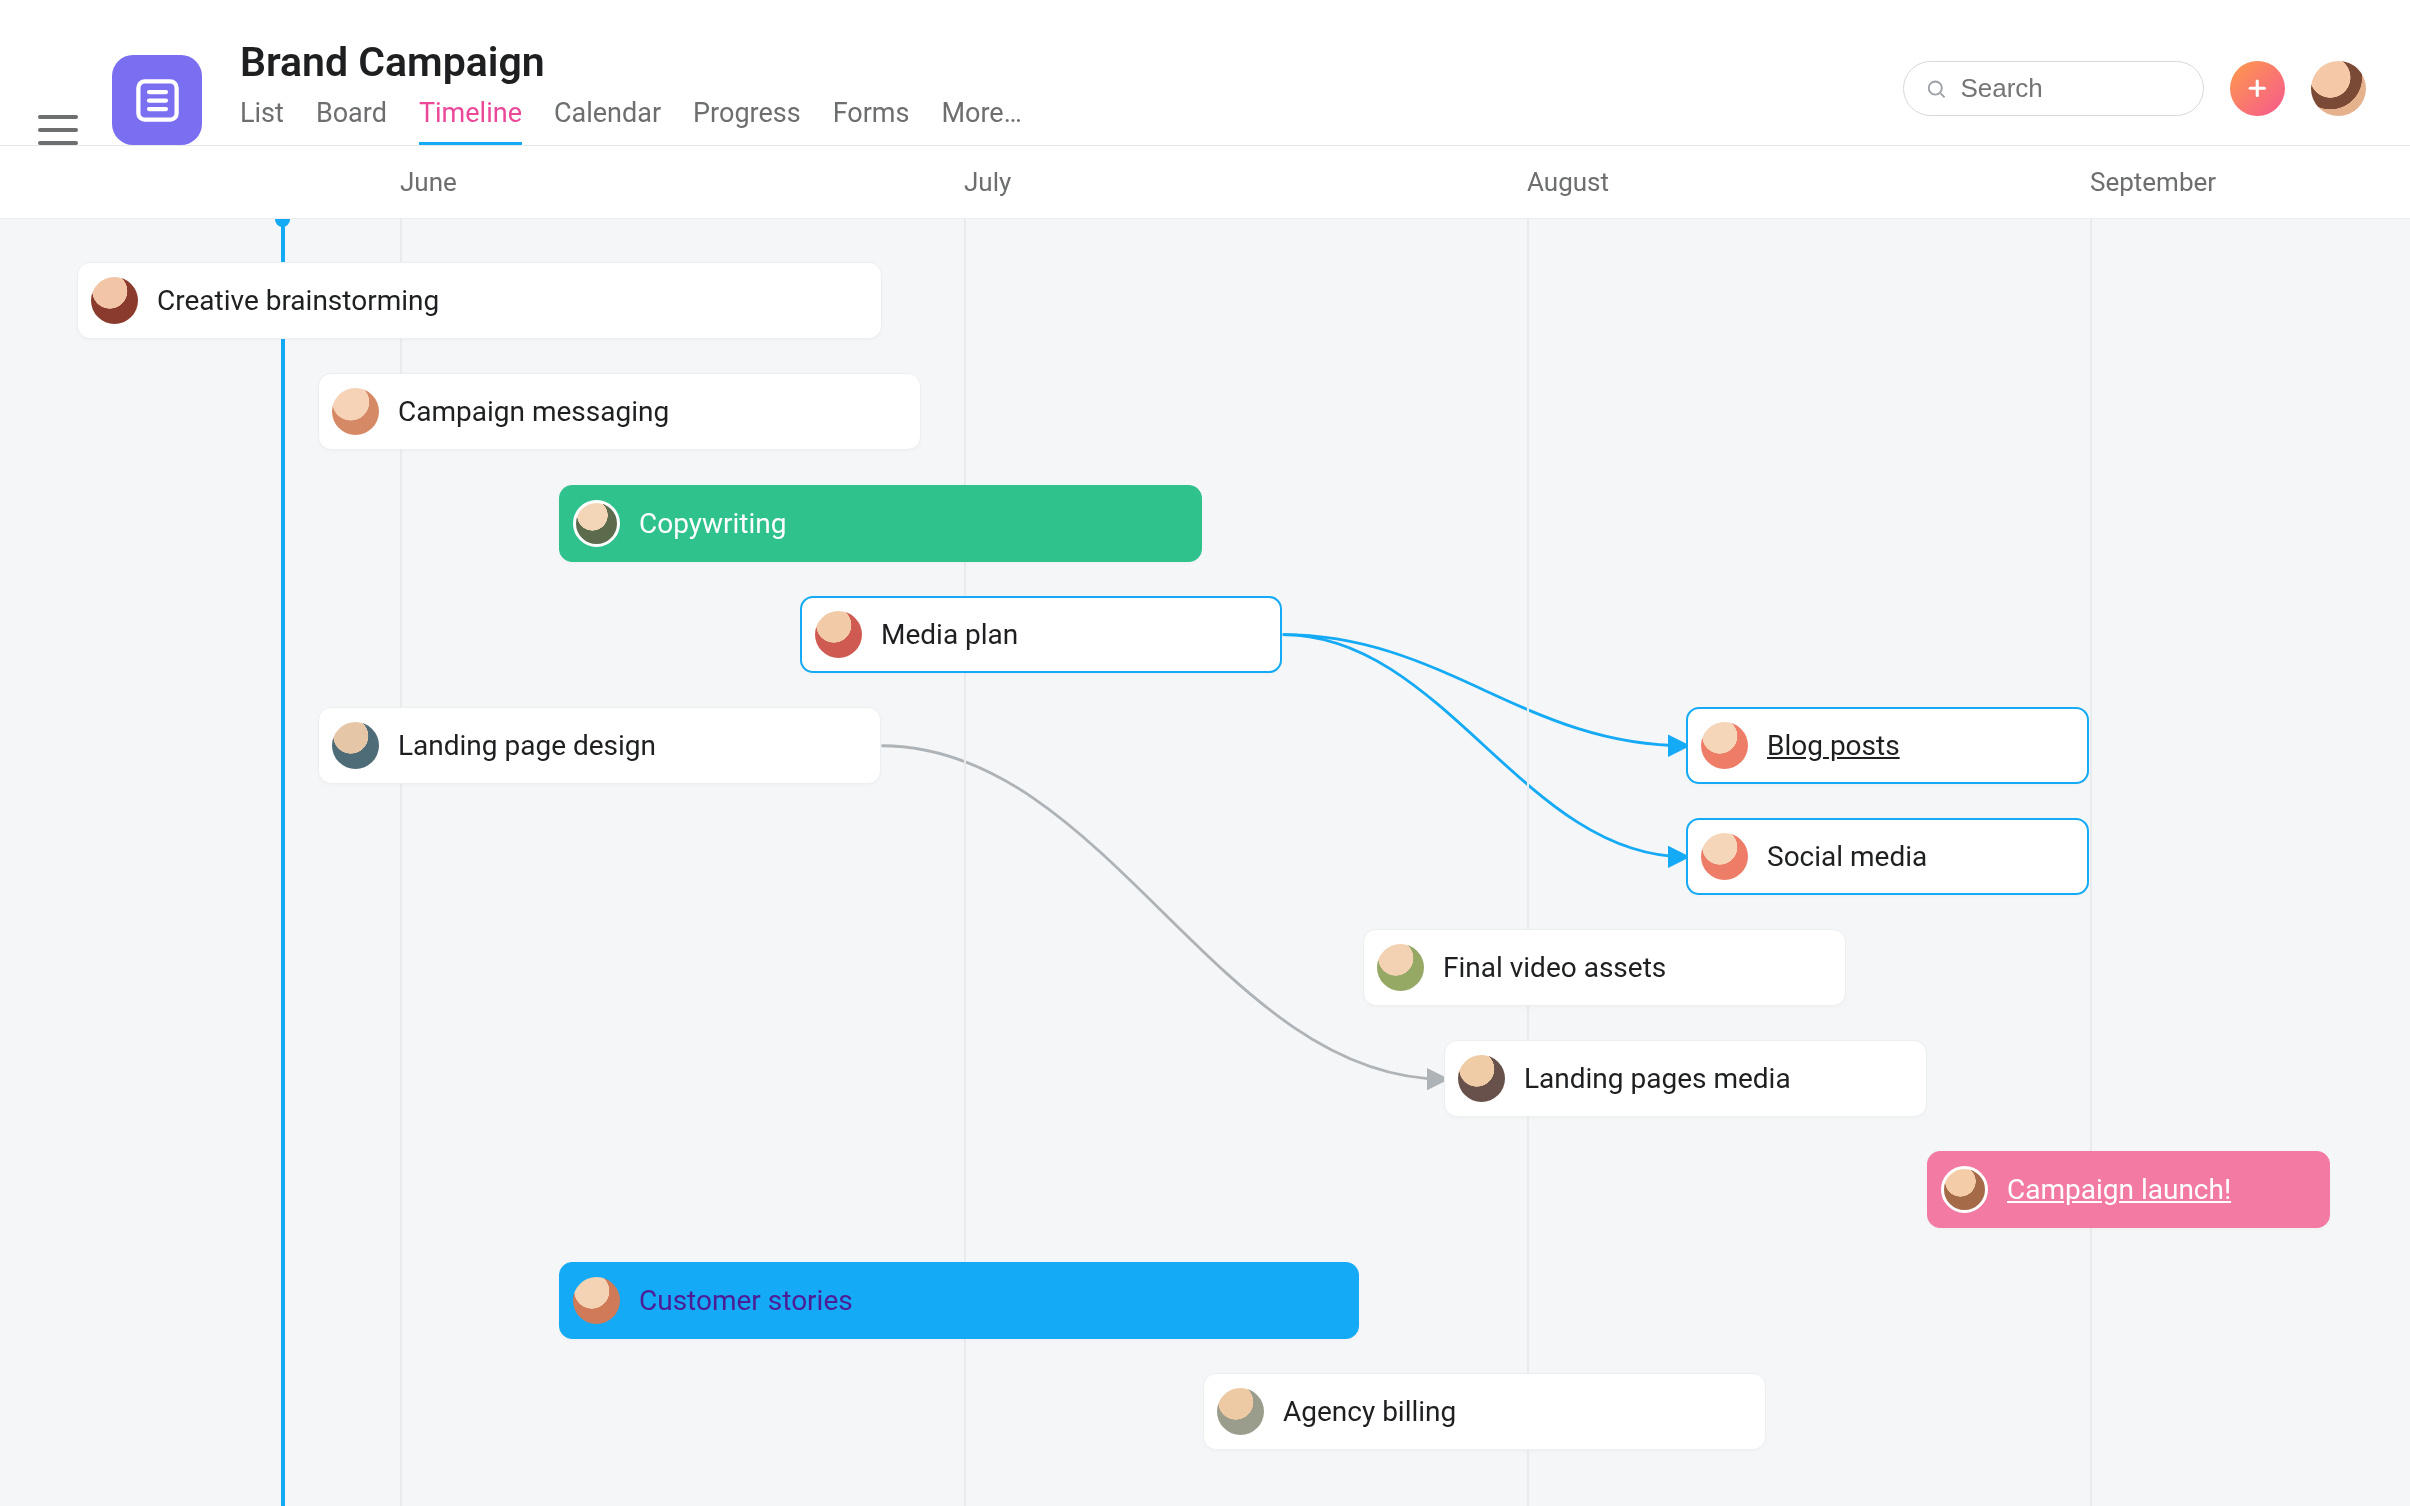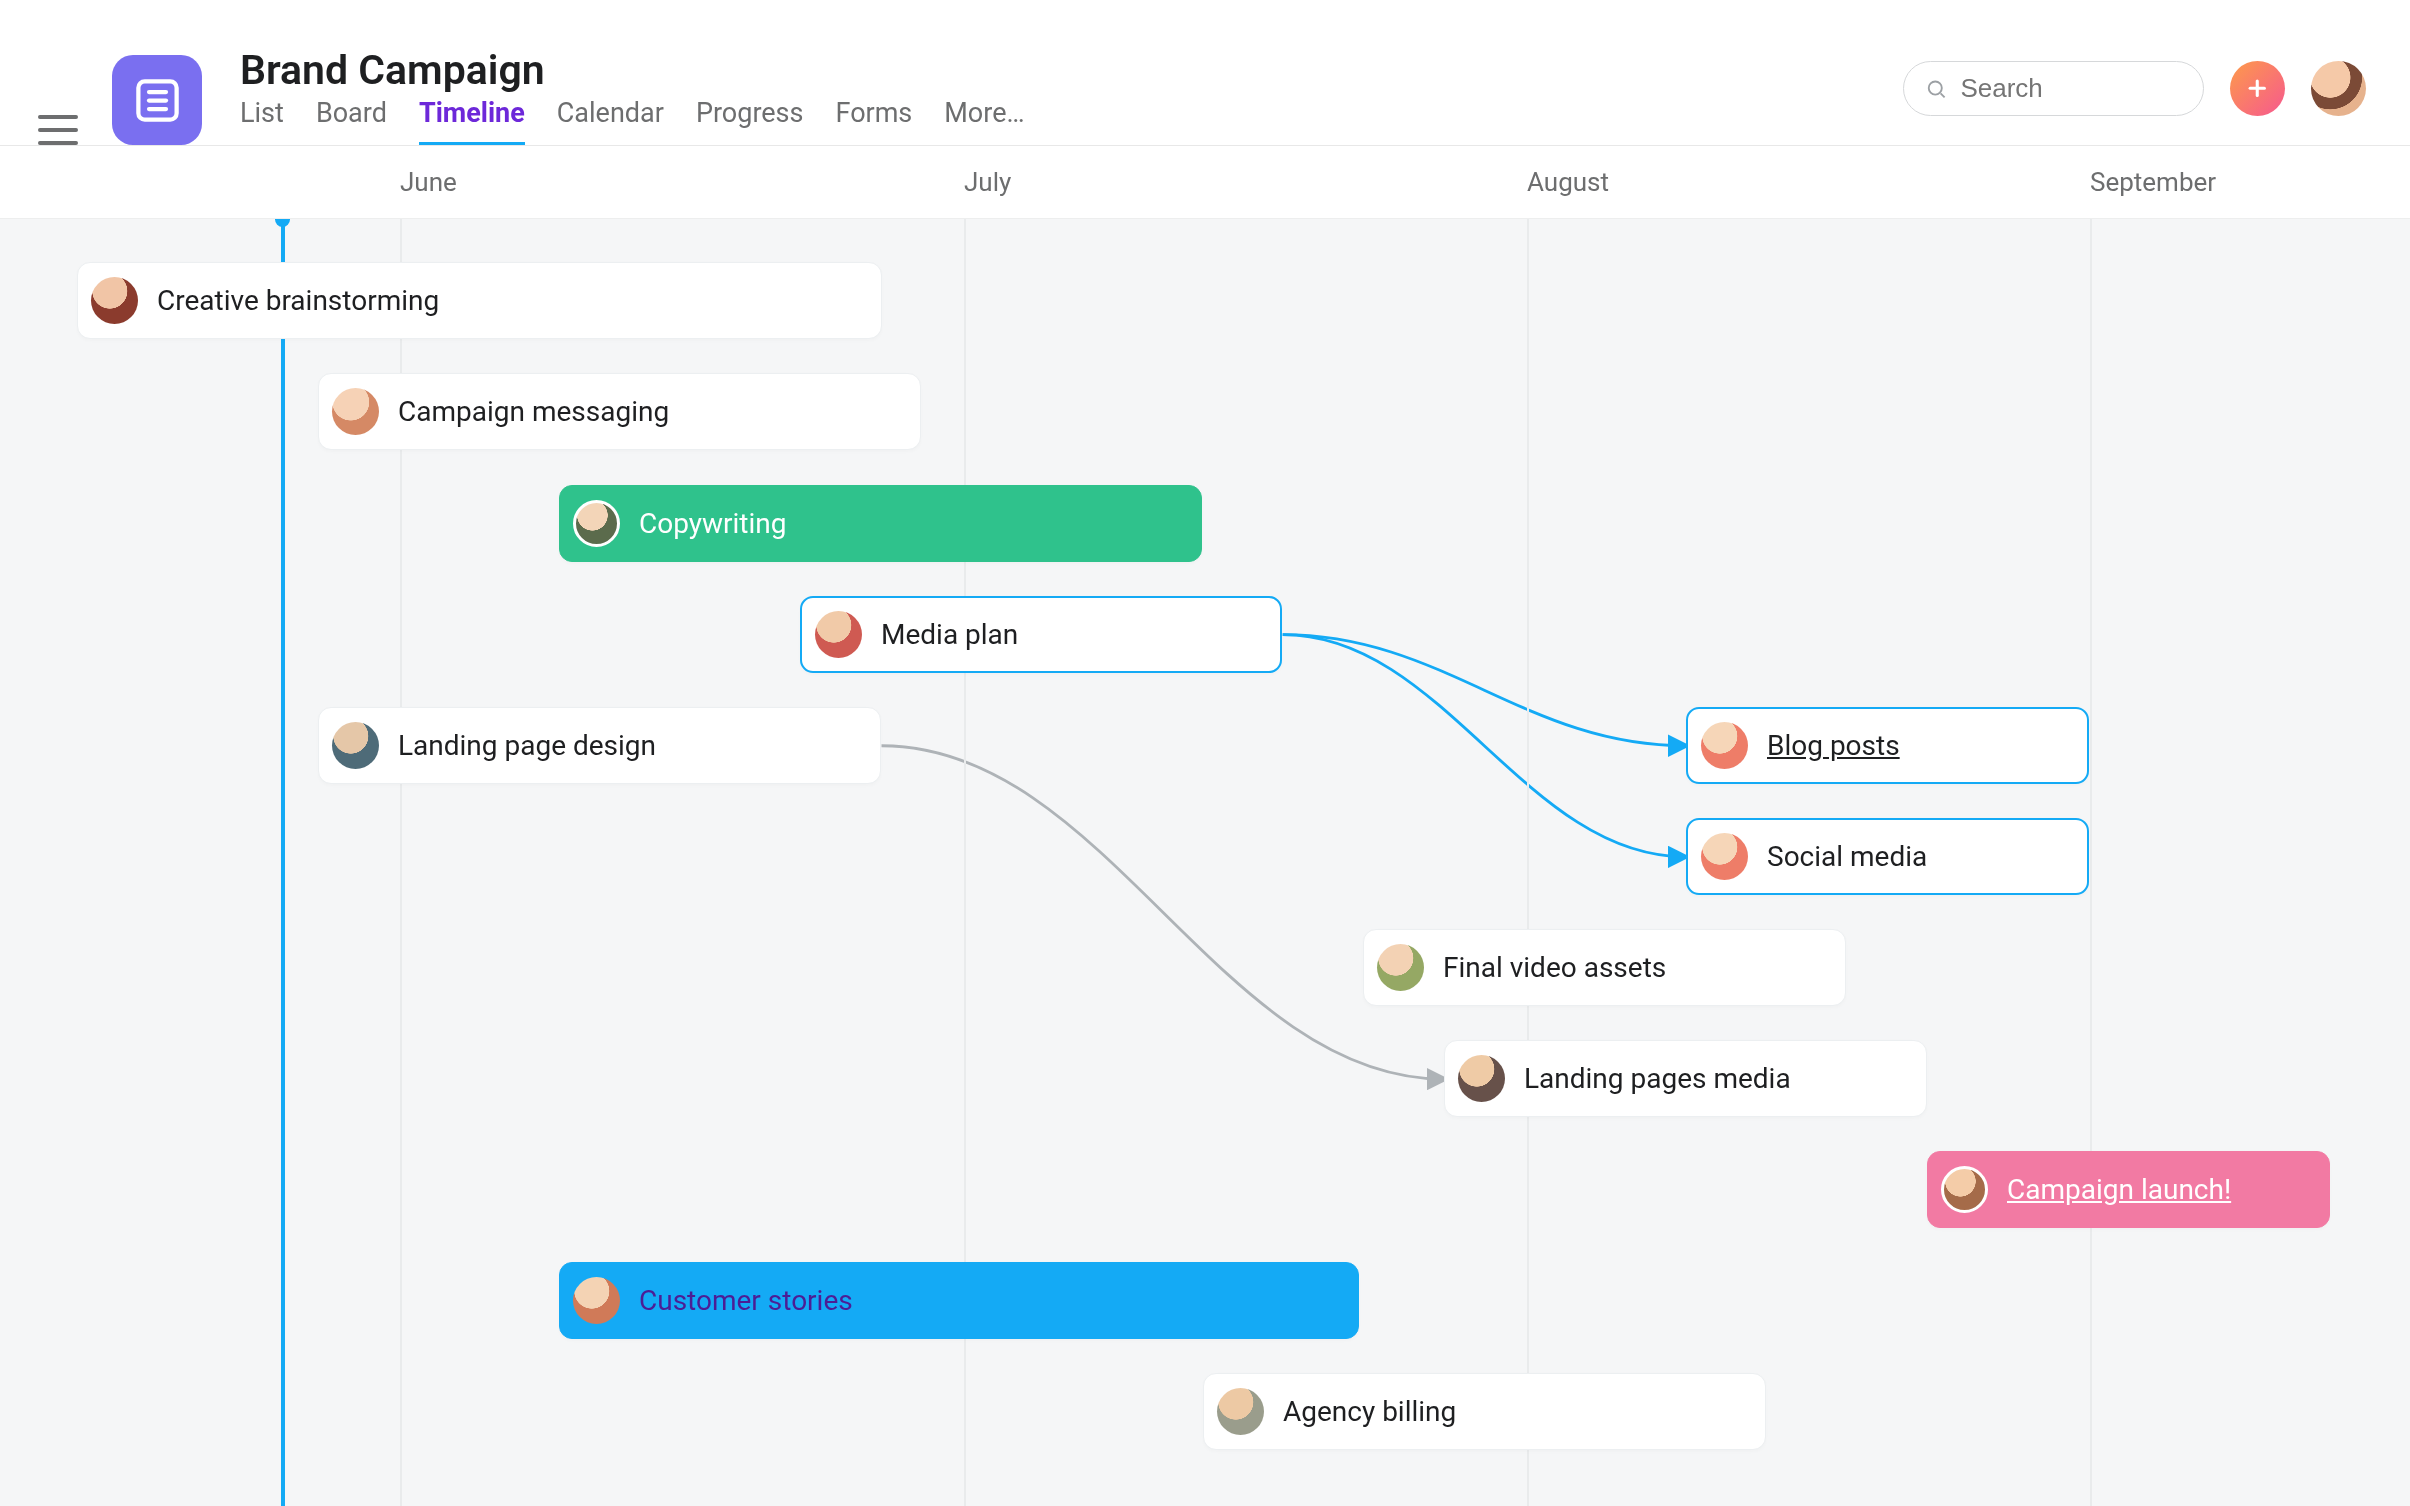--- a/index.html
+++ b/index.html
@@ -34,31 +34,31 @@
   .project-icon {
     width: 90px; height: 90px;
     background: #7a6ff0;
     border-radius: 21px;
     display:flex; align-items:center; justify-content:center;
     margin-right: 38px;
   }
   .project-icon svg { width:51px; height:51px; }
   .title-block { display:flex; flex-direction:column; }
   .project-title { font-size: 41px; font-weight: 600; color:#1e1f21; }
-  .tabs { display:flex; gap:32px; margin-top:3px; }
+  .tabs { display:flex; gap:32px; margin-top:11px; }
   .tab {
     font-size: 27px;
     color:#6d6e6f;
     padding-bottom: 13px;
     cursor:pointer;
   }
   .tab.active {
-    color:#6d28d9;
+    color:#ec4899;
     border-bottom: 3.8px solid #14aaf5;
-    font-weight:700;
+    font-weight:400;
   }
   .header-right {
     position:absolute;
     right: 45px;
     top: 61px;
     display:flex;
     align-items:center;
     gap: 26px;
   }
   .search-box {

